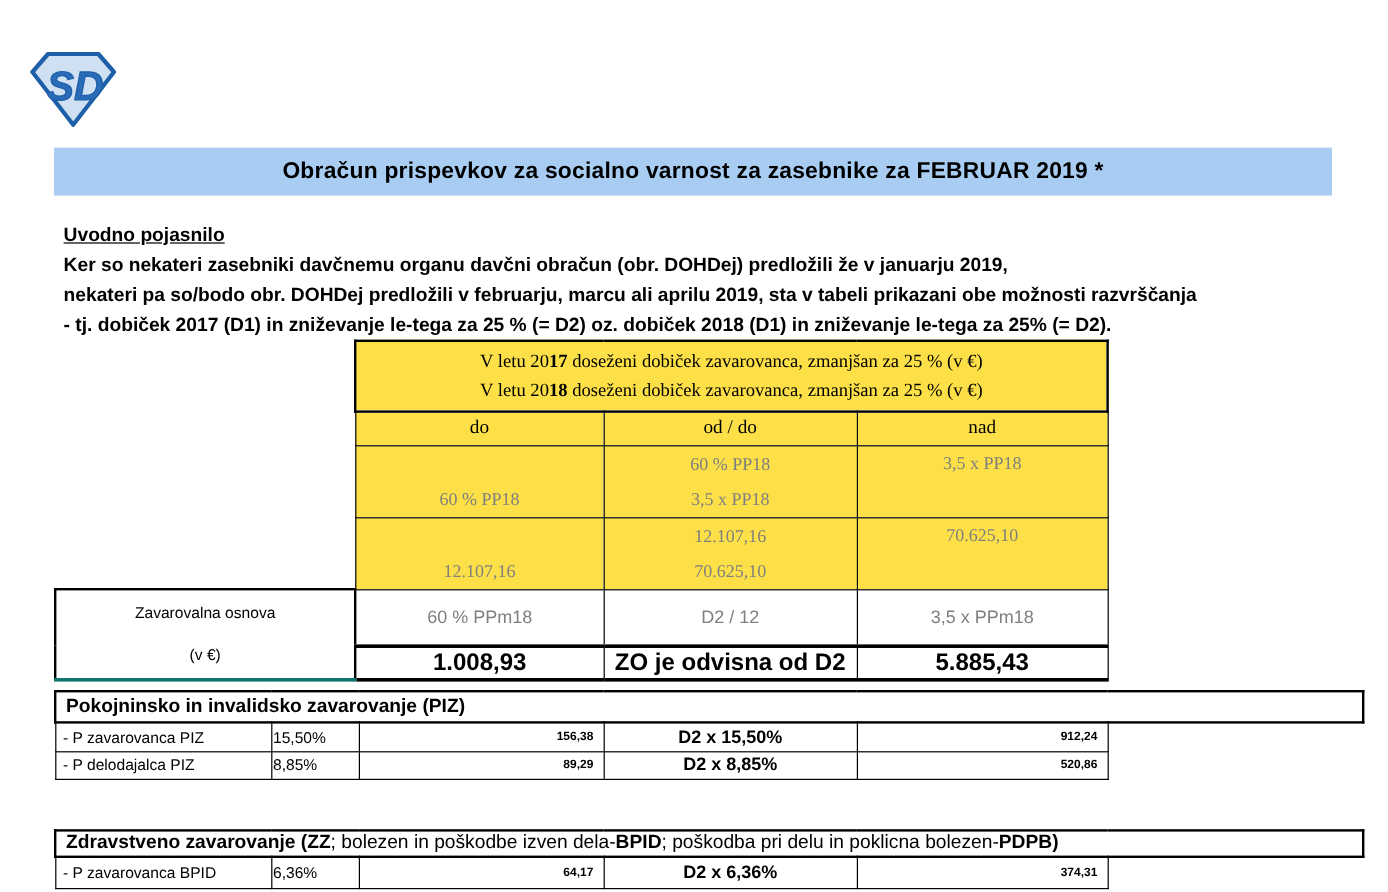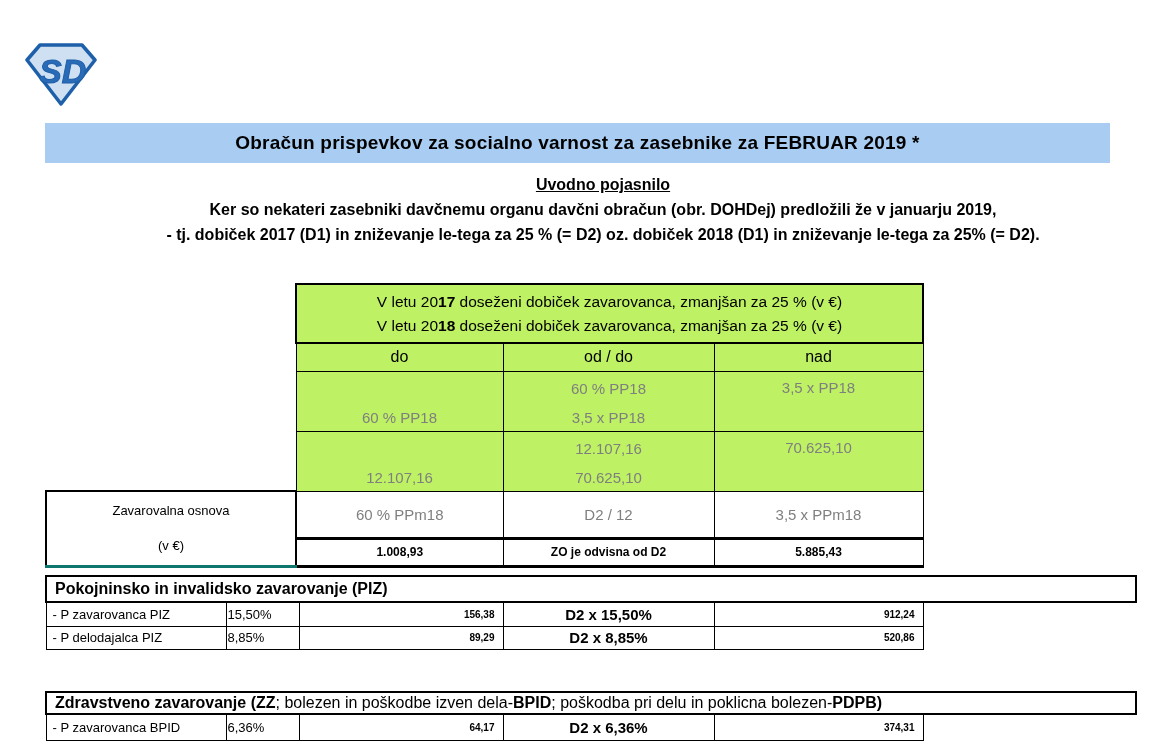--- a/index.html
+++ b/index.html
@@ -16,44 +16,44 @@
 
   
   #titlebar{
     left:45px;top:123px;width:1065px;height:40px;
     background:#a9cdf2;
     display:flex;align-items:center;justify-content:center;
     font-size:19px;font-weight:bold;letter-spacing:.2px;
   }
 
   
-  #intro{left:53px;top:176px;width:1100px;font-size:16px;font-weight:bold;text-align:center;}
+  #intro{left:53px;top:188px;width:1100px;font-size:16px;font-weight:bold;}
   #intro .head{text-decoration:underline;margin-bottom:3px;}
   #intro .line{line-height:25px;white-space:nowrap;}
 
   
   table{border-collapse:collapse;table-layout:fixed;}
   td{overflow:hidden;}
   .bt td{border:1.5px solid #000;}
   .bt td.empty{border:none;background:transparent;}
-  .gray{background:#bef264;}
+  .gray{background:#fde047;font-family:Liberation Serif, serif;}
 
   #bracket{left:45px;top:283px;width:879px;}
   #bracket .hdr{font-size:15.5px;line-height:24px;text-align:center;}
   #bracket .sub{font-size:16px;text-align:center;}
   #bracket .two{vertical-align:top;}
   #bracket .two .l1{margin-top:7px;}
   #bracket .two .l2{margin-top:12px;}
   #bracket .bot{vertical-align:bottom;padding-bottom:5px;}
   #bracket .top{vertical-align:top;padding-top:7px;}
   #bracket .gtxt{font-size:15px;color:#7f7f7f;text-align:center;}
   #bracket .lefthdr{font-size:13px;text-align:center;vertical-align:middle;border-width:2px;}
   #bracket .lefthdr .sp{height:20px;}
   #bracket .valrow td{border-top:3px solid #000;border-bottom:3px solid #000;
-    font-size:12px;font-weight:bold;text-align:center;}
+    font-size:20px;font-weight:bold;text-align:center;}
   #bracket .lefthdr{border-bottom:3px solid #0f766e;}
 
   .sect{left:45px;}
   #piz{top:575px;width:1092px;}
   #zz{top:691px;width:1092px;}
   .sect td{border:1.5px solid #000;}
   .sect td.empty{border:none;}
   .sect .title{font-size:16px;padding-left:8px;border-width:2px;}
   .sect .title b{font-weight:bold;}
   .lbl{font-size:13px;padding-left:6px;}
@@ -75,20 +75,21 @@
   </svg>
 </div>
 
 <div class="abs" id="titlebar">
   <span>Obračun prispevkov za socialno varnost za zasebnike za FEBRUAR 2019 *</span>
 </div>
 
 <div class="abs" id="intro">
   <div class="head">Uvodno pojasnilo</div>
   <div class="line">Ker so nekateri zasebniki davčnemu organu davčni obračun (obr. DOHDej) predložili že v januarju 2019,</div>
+  <div class="line">nekateri pa so/bodo obr. DOHDej predložili v februarju, marcu ali aprilu 2019, sta v tabeli prikazani obe možnosti razvrščanja</div>
   <div class="line">- tj. dobiček 2017 (D1) in zniževanje le-tega za 25 % (= D2) oz. dobiček 2018 (D1) in zniževanje le-tega za 25% (= D2).</div>
 </div>
 
 <table class="abs bt" id="bracket">
   <colgroup>
       <col style="width:250px">
       <col style="width:207px">
       <col style="width:211px">
       <col style="width:209px">
     </colgroup>

